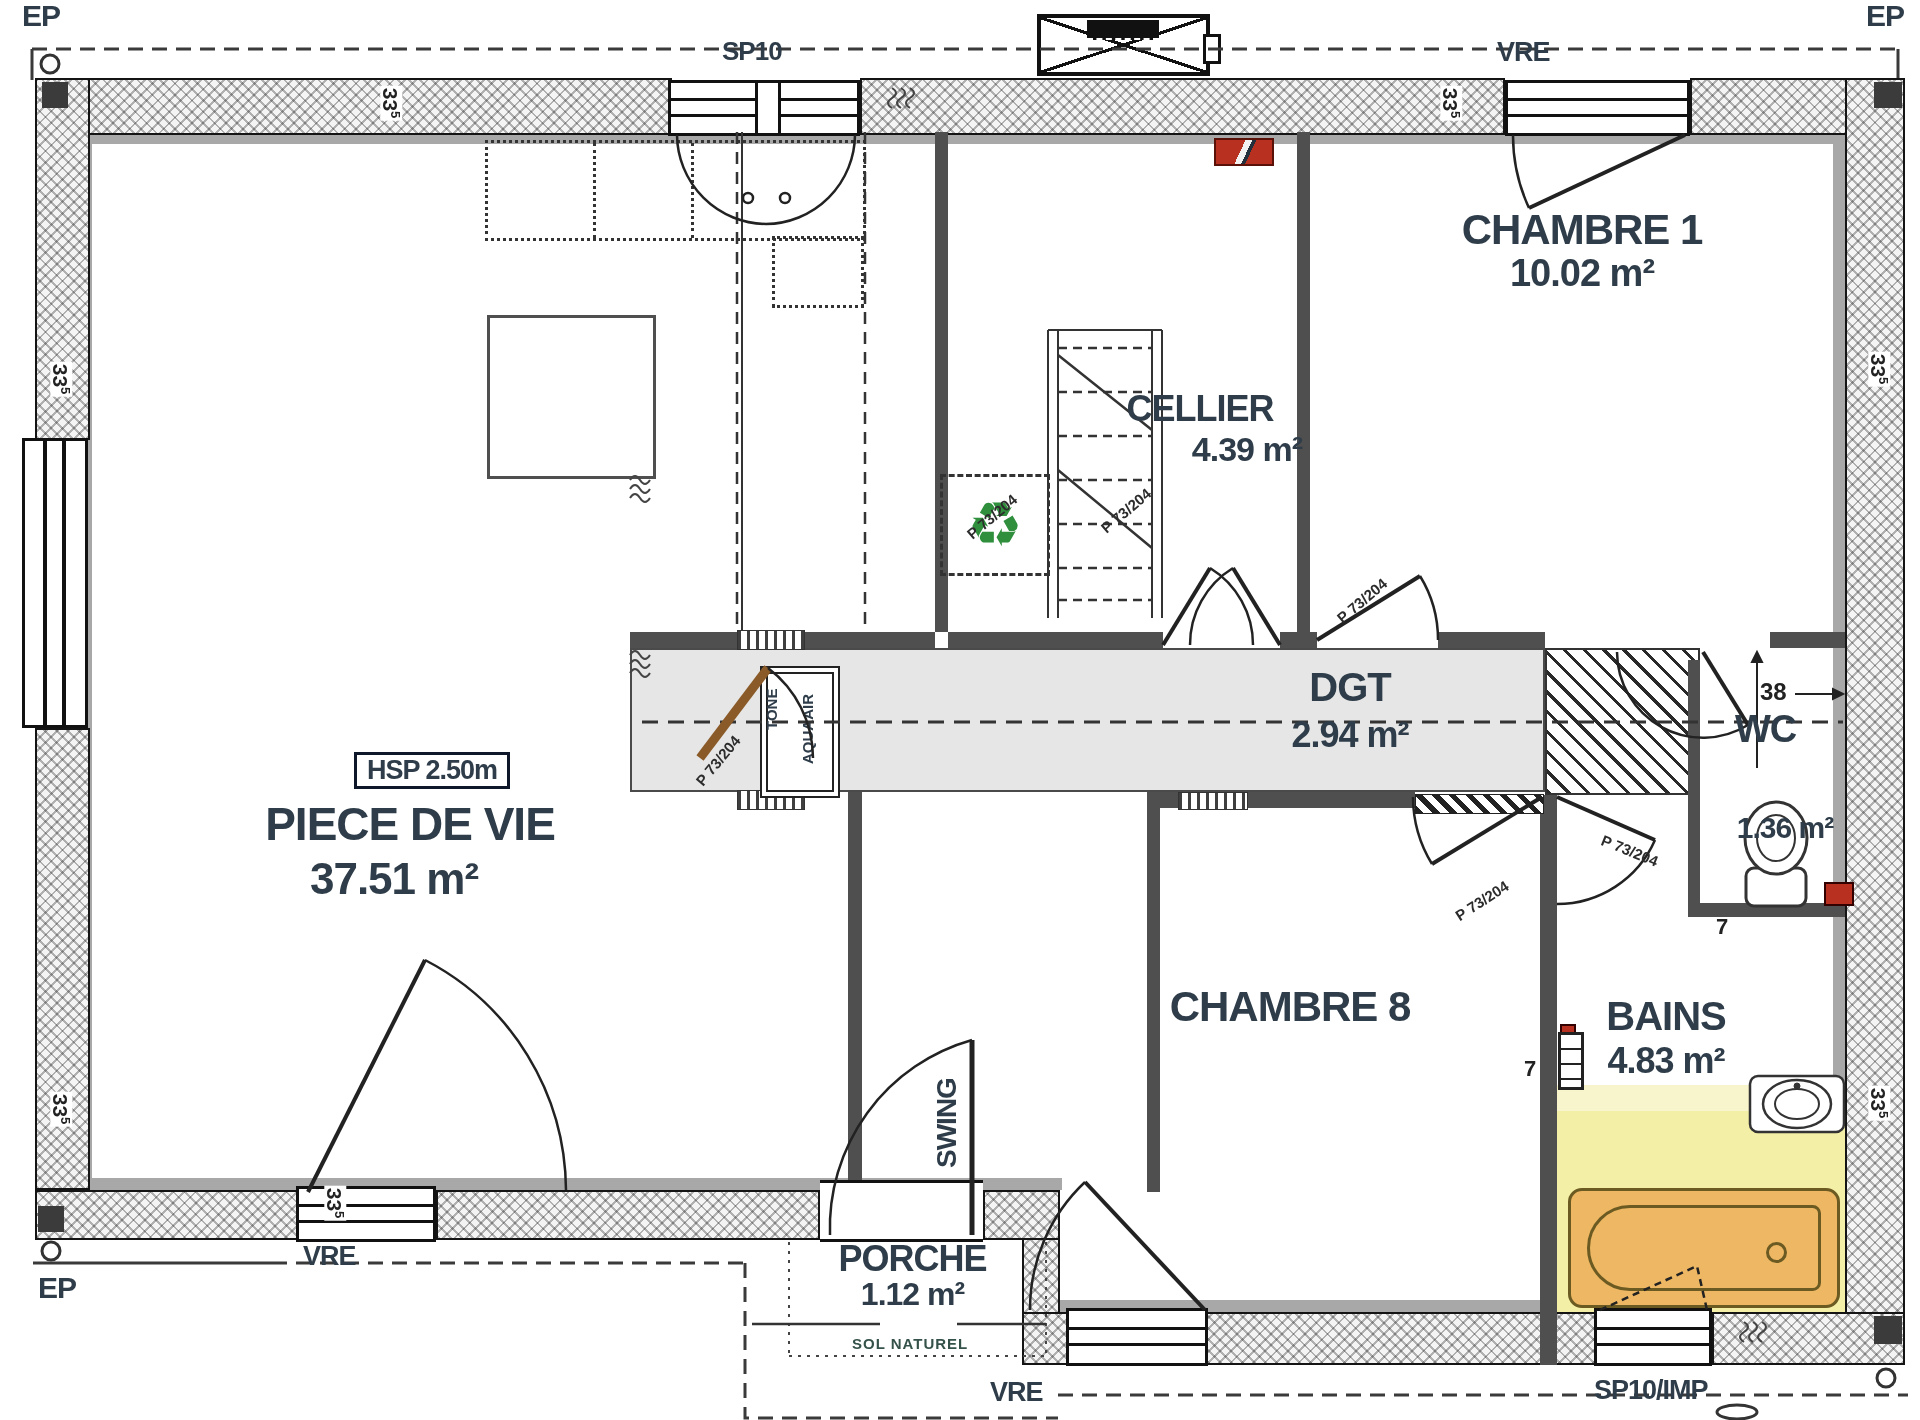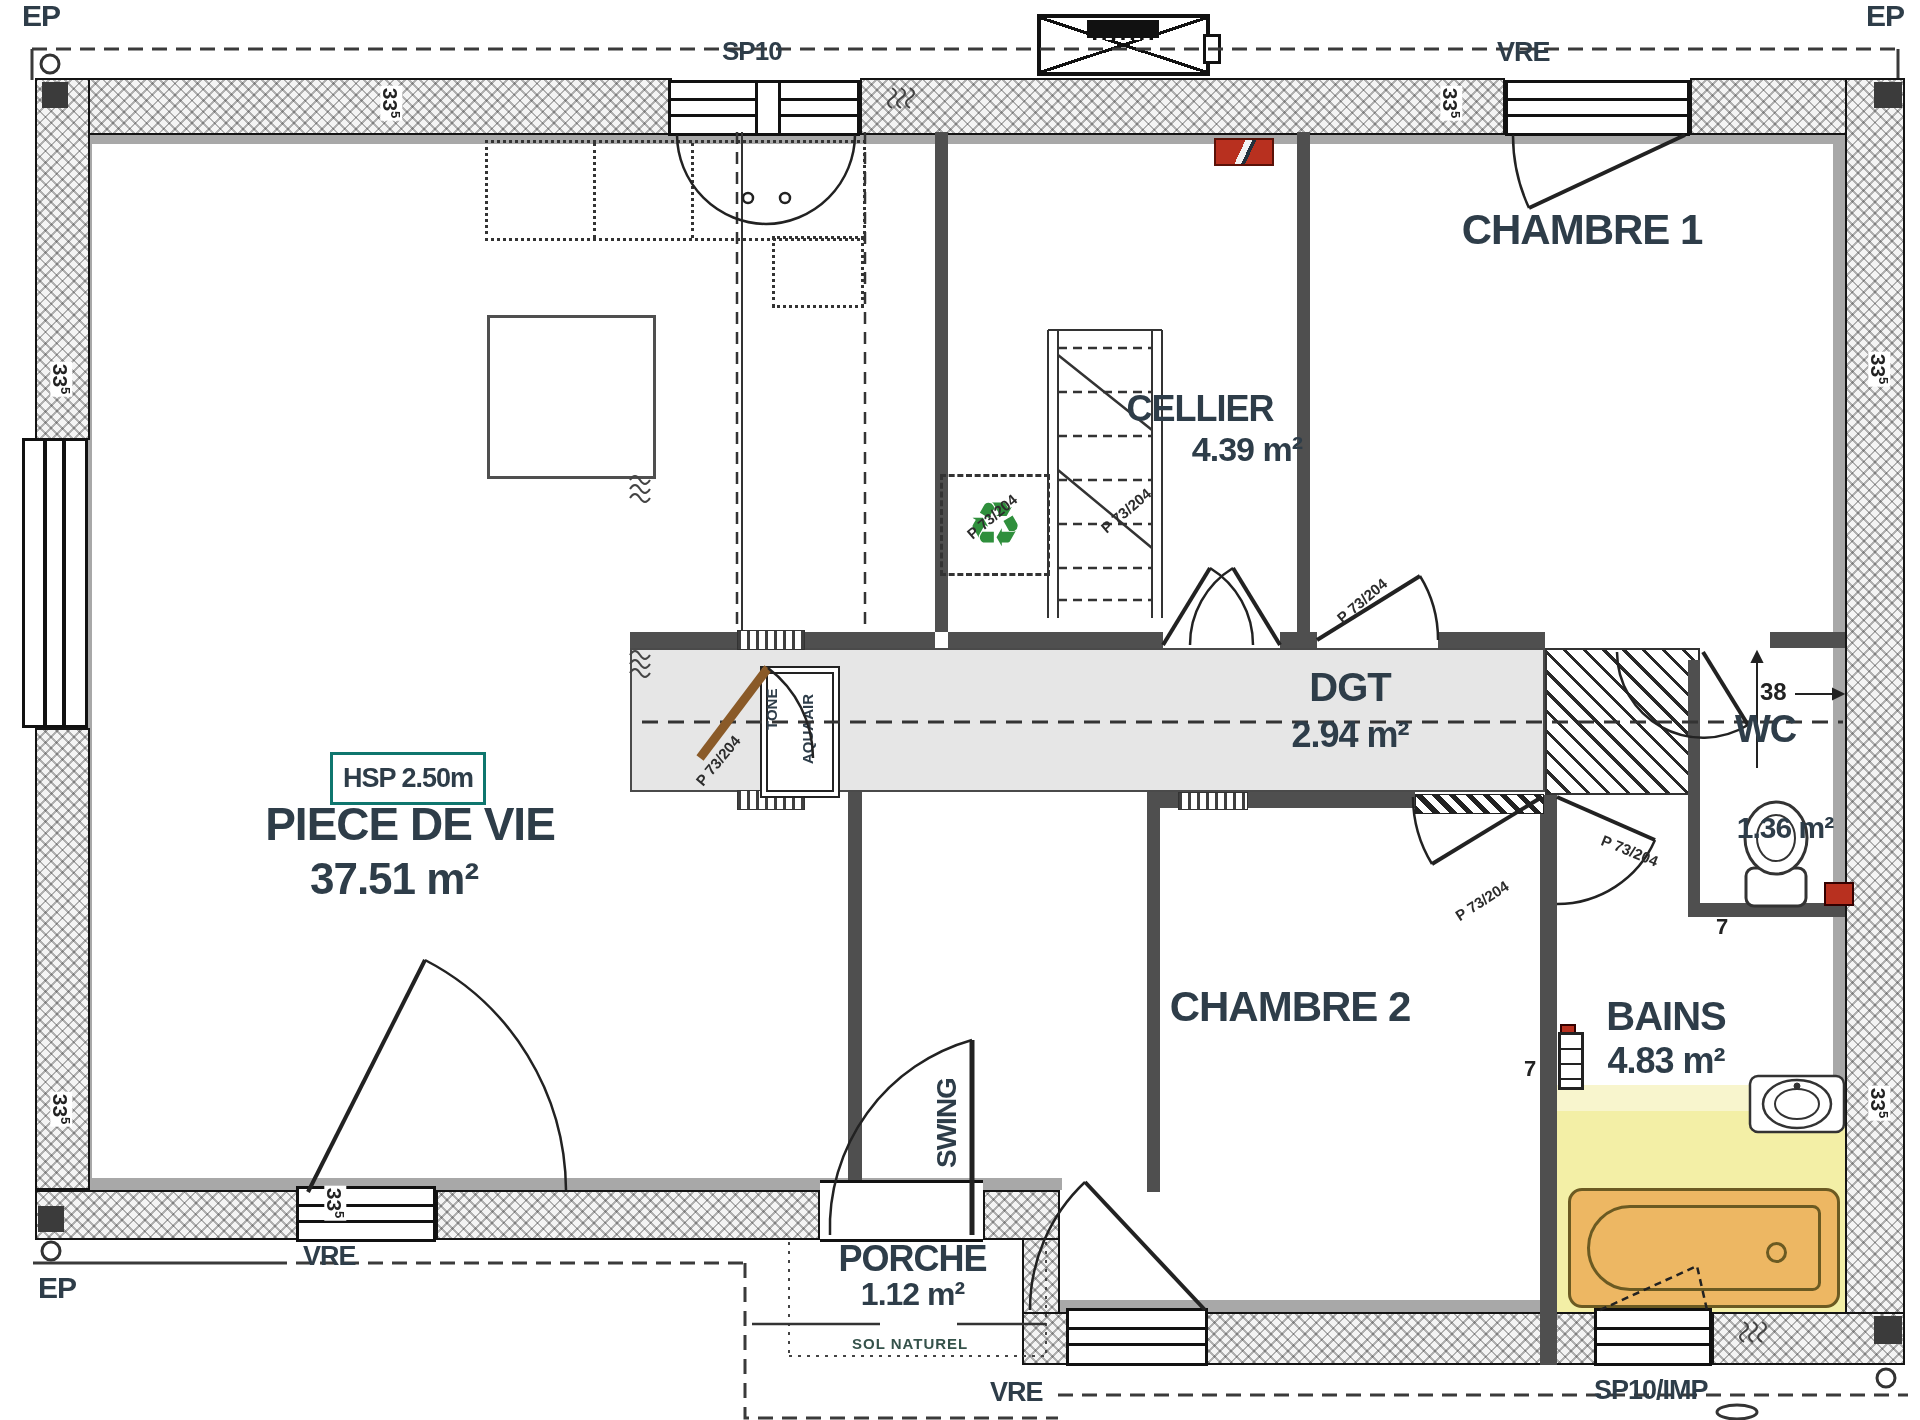--- a/index.html
+++ b/index.html
@@ -52,22 +52,22 @@
   .xbar{position:absolute;left:46px;top:2px;width:72px;height:20px;background:#111;
         border-bottom:2px dashed #fff;box-sizing:border-box;}
   .xnub{position:absolute;right:-15px;top:16px;width:12px;height:24px;background:#fff;border:3px solid #111;}
   .stovebox{position:absolute;border:2px solid #222;background:#fff;z-index:16;box-sizing:border-box;}
   .stoveinner{position:absolute;left:4px;top:4px;right:4px;bottom:4px;border:2px solid #222;}
   .towel{position:absolute;background:#fff;border:3px solid #222;z-index:16;box-sizing:border-box;}
   .towel i{display:block;border-bottom:2px solid #222;height:13px;}
   
   .lbl{position:absolute;font-weight:bold;color:#2e3d49;z-index:30;white-space:nowrap;letter-spacing:-1px;line-height:1.05;}
   .ctr{text-align:center;}
-  .badge{position:absolute;border:3px solid #0f766e;background:#fff;padding:8px 10px;font-size:27px;
-         font-weight:bold;color:#2e3d49;z-index:30;letter-spacing:-1px;}
+  .badge{position:absolute;border:3px solid #0f172a;background:#fff;padding:0 10px;font-size:27px;
+         font-weight:bold;color:#2e3d49;z-index:30;letter-spacing:-1px;margin-left:24px;}
   .pl{position:absolute;font-size:15px;font-weight:bold;color:#2c2c2c;z-index:25;white-space:nowrap;}
   .d33{position:absolute;z-index:28;background:#fff;color:#222;font-weight:bold;font-size:21px;
        transform:rotate(90deg);padding:0 2px;line-height:1;}
   .d33 sup{font-size:13px;}
   .dim{position:absolute;font-weight:bold;color:#222;z-index:28;}
   svg.overlay{position:absolute;left:0;top:0;z-index:20;pointer-events:none;}
 </style>
 </head>
 <body>
 
@@ -282,25 +282,26 @@
   <div class="lbl" style="left:1594px;top:1376px;font-size:27px;">SP10/IMP</div>
 
   <div class="badge" style="left:330px;top:752px;">HSP 2.50m</div>
   <div class="lbl ctr" style="left:210px;top:800px;width:400px;font-size:46px;">PIECE DE VIE</div>
   <div class="lbl ctr" style="left:194px;top:856px;width:400px;font-size:44px;">37.51 m²</div>
 
   <div class="lbl ctr" style="left:1085px;top:390px;width:230px;font-size:36px;">CELLIER</div>
   <div class="lbl ctr" style="left:1072px;top:432px;width:230px;font-size:34px;text-align:right;">4.39 m²</div>
 
   <div class="lbl ctr" style="left:1432px;top:208px;width:300px;font-size:42px;">CHAMBRE 1</div>
+  <div class="lbl ctr" style="left:1432px;top:254px;width:300px;font-size:38px;">10.02 m²</div>
 
   <div class="lbl ctr" style="left:1270px;top:666px;width:160px;font-size:40px;">DGT</div>
   <div class="lbl ctr" style="left:1270px;top:716px;width:160px;font-size:36px;text-align:center;">2.94 m²</div>
 
-  <div class="lbl ctr" style="left:1140px;top:985px;width:300px;font-size:42px;">CHAMBRE 2</div>
+  <div class="lbl ctr" style="left:1140px;top:985px;width:300px;font-size:42px;">CHAMBRE 8</div>
 
   <div class="lbl ctr" style="left:1546px;top:995px;width:240px;font-size:40px;">BAINS</div>
   <div class="lbl ctr" style="left:1546px;top:1042px;width:240px;font-size:36px;">4.83 m²</div>
 
   <div class="lbl" style="left:1735px;top:710px;font-size:38px;">WC</div>
   <div class="lbl ctr" style="left:1720px;top:812px;width:130px;font-size:30px;">1.36 m²</div>
 
   <div class="lbl ctr" style="left:800px;top:1240px;width:225px;font-size:36px;">PORCHE</div>
   <div class="lbl ctr" style="left:800px;top:1278px;width:225px;font-size:32px;">1.12 m²</div>
 

